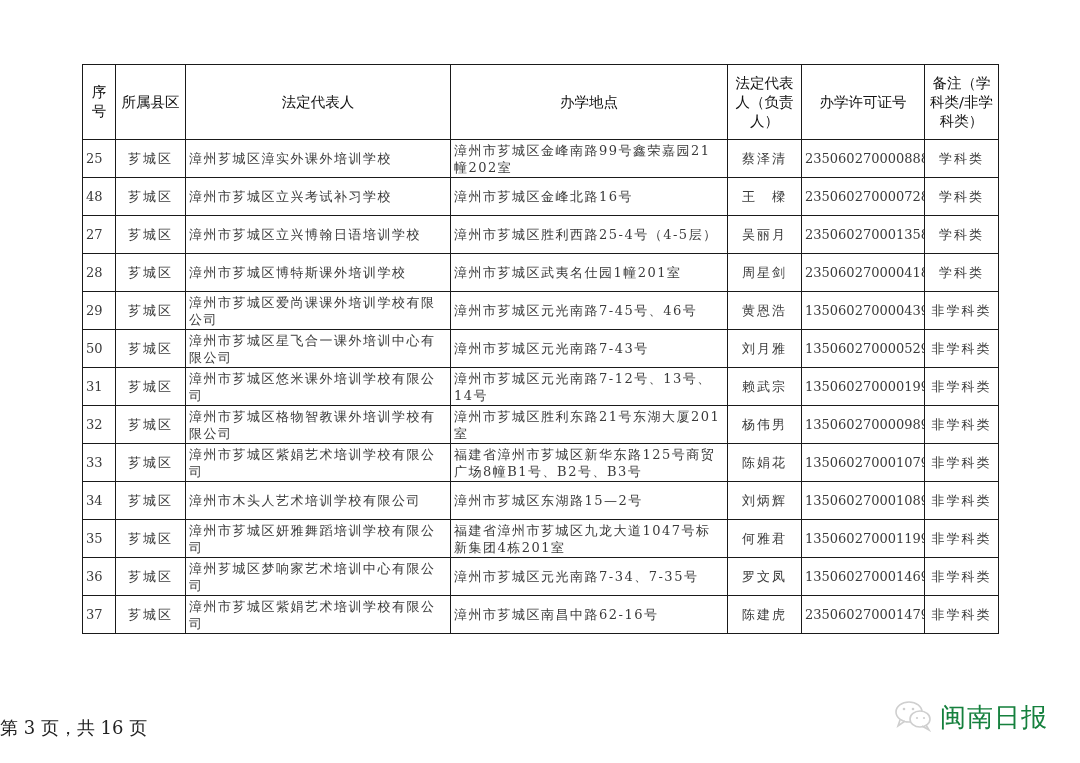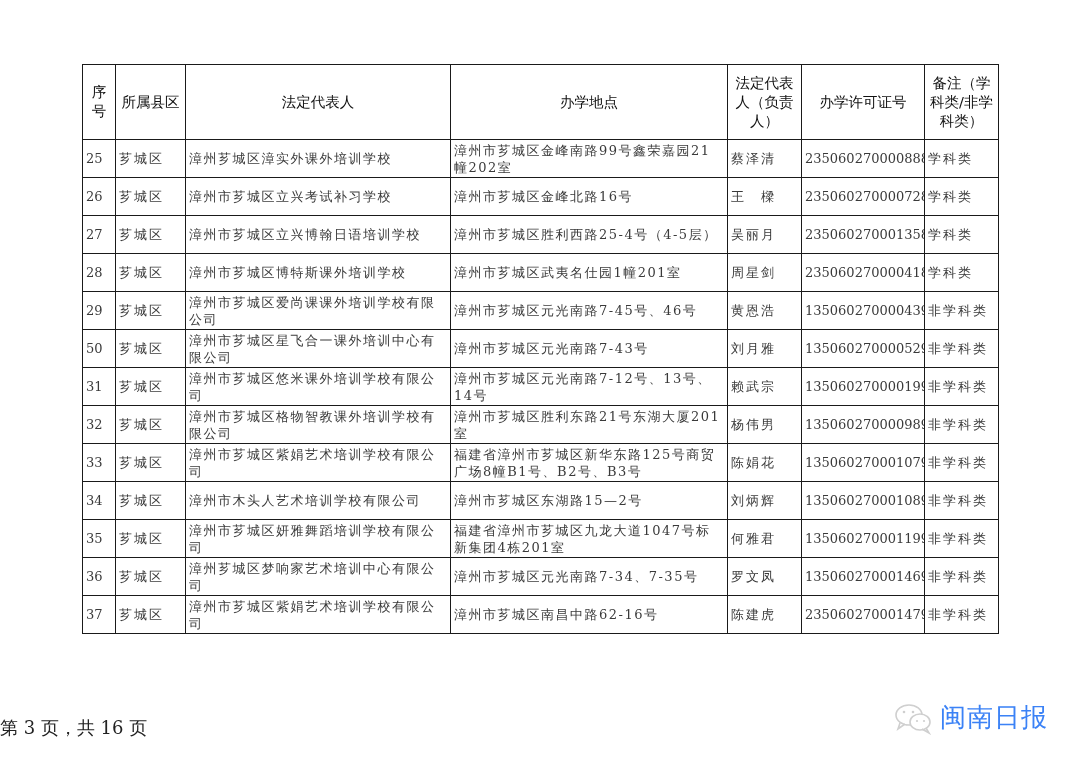--- a/index.html
+++ b/index.html
@@ -9,25 +9,25 @@
                table-layout:fixed; width:916px; }
   table.main td, table.main th { border:1.6px solid #1a1a1a; padding:0 3px;
                font-size:13px; line-height:17px; vertical-align:middle; overflow:hidden; }
   table.main th { font-family:"DejaVu Sans", "Liberation Sans", sans-serif; font-weight:normal;
                   font-size:14.5px; line-height:19px; color:#111; height:74px; text-align:center; }
   table.main td { height:37px; color:#3a3a3a; }
   td.c { }
   td.l { text-align:left; letter-spacing:1.5px; }
   td.num { font-size:13.5px; letter-spacing:0; }
   td.lic { text-align:center; font-size:13px; letter-spacing:0; }
-  td.rem { letter-spacing:2px;font-family:Liberation Serif, serif; }
+  td.rem { text-align:center; letter-spacing:2px;font-family:Liberation Serif, serif; }
   .footer { position:absolute; left:0; width:1080px; top:716px; text-align:left;
             font-size:18px; color:#222; }
-  .watermark { position:absolute; left:894px; top:700px; display:flex; align-items:flex-end;
-               gap:6px; color:#3b82f6; font-family:"DejaVu Sans", "Liberation Sans", sans-serif;
+  .watermark { position:absolute; left:894px; top:700px; display:flex; align-items:flex-start;
+               gap:6px; color:#15803d; font-family:"DejaVu Sans", "Liberation Sans", sans-serif;
                font-size:26px; letter-spacing:1px; }
   .watermark svg { display:block; }
 </style>
 </head>
 <body>
 
 <table class="main">
   <colgroup>
     <col style="width:33px">
     <col style="width:70px">
@@ -52,21 +52,21 @@
       <tr>
     <td class="c num">25</td>
     <td class="c rem">芗城区</td>
     <td class="l">漳州芗城区漳实外课外培训学校</td>
     <td class="l">漳州市芗城区金峰南路99号鑫荣嘉园21幢202室</td>
     <td class="c rem">蔡泽清</td>
     <td class="lic">235060270000888</td>
     <td class="rem">学科类</td>
   </tr>
       <tr>
-    <td class="c num">26</td>
+    <td class="c num">48</td>
     <td class="c rem">芗城区</td>
     <td class="l">漳州市芗城区立兴考试补习学校</td>
     <td class="l">漳州市芗城区金峰北路16号</td>
     <td class="c rem">王　樑</td>
     <td class="lic">235060270000728</td>
     <td class="rem">学科类</td>
   </tr>
       <tr>
     <td class="c num">27</td>
     <td class="c rem">芗城区</td>

